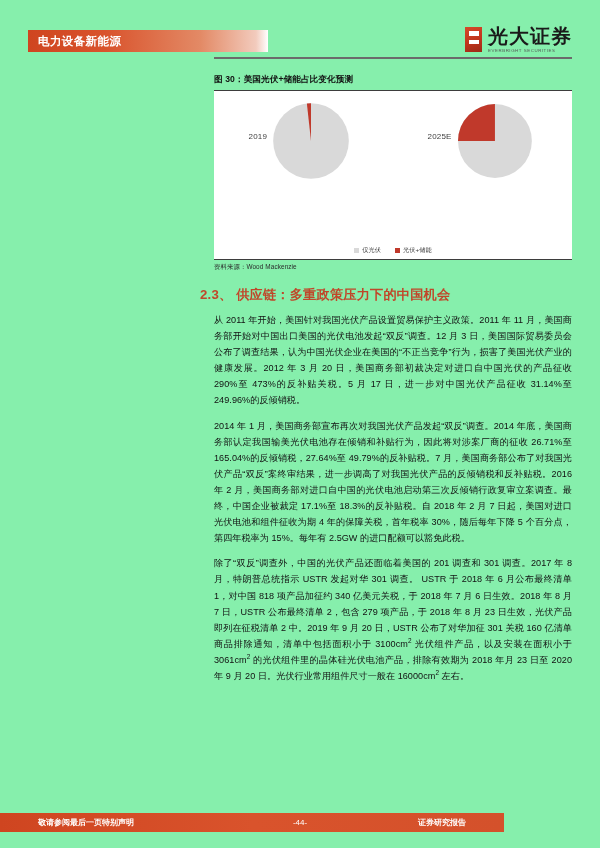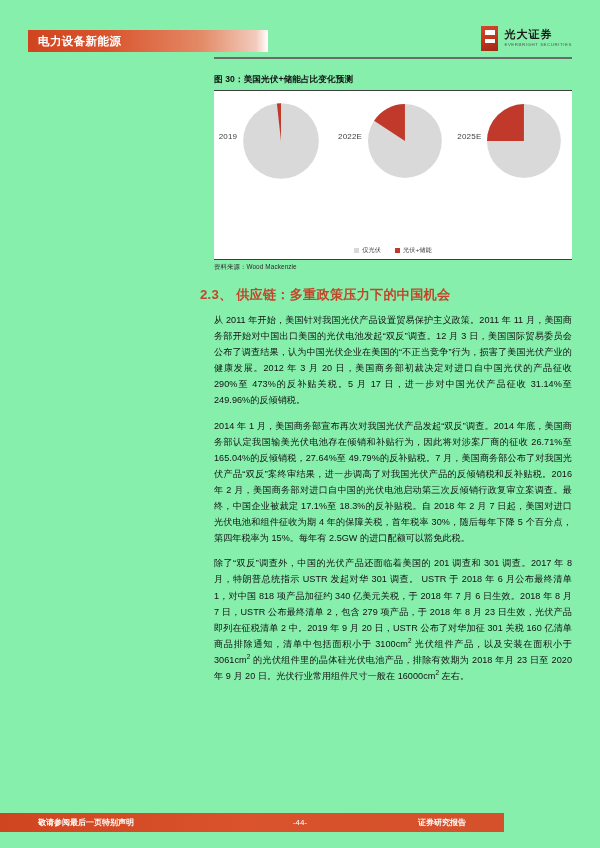--- a/index.html
+++ b/index.html
@@ -63,21 +63,21 @@
   }
   .logo-mark::after {
     content: "";
     position: absolute;
     left: 4px; top: 12.5px;
     width: 10px; height: 4.5px;
     background: #ffffff;
   }
   .logo-text { display: flex; flex-direction: column; line-height: 1; }
   .logo-cn {
-    font-size: 11px;
+    font-size: 20px;
     font-weight: bold;
     color: #1a1a1a;
     letter-spacing: 1px;
   }
   .logo-en {
     font-size: 4.4px;
     color: #555555;
     letter-spacing: 0.55px;
     margin-top: 3px;
   }
@@ -231,27 +231,20 @@
       <div class="pie-group">
 
         <div class="pie-cell">
           <div class="pie-label">2019</div>
           <svg class="pie-svg" width="88" height="88" viewBox="0 0 100 100">
             <circle cx="50" cy="50" r="43" fill="#d9d9d9"></circle>
             <path d="M 50 50 L 45.32 7.26 A 43 43 0 0 1 50 7 Z" fill="#c0392b"></path>
           </svg>
         </div>
 
-        <div class="pie-cell">
-          <div class="pie-label">2022E</div>
-          <svg class="pie-svg" width="88" height="88" viewBox="0 0 100 100">
-            <circle cx="50" cy="50" r="43" fill="#d9d9d9"></circle>
-            <path d="M 50 50 L 14.10 26.35 A 43 43 0 0 1 50 7 Z" fill="#c0392b"></path>
-          </svg>
-        </div>
 
         <div class="pie-cell">
           <div class="pie-label">2025E</div>
           <svg class="pie-svg" width="88" height="88" viewBox="0 0 100 100">
             <circle cx="50" cy="50" r="43" fill="#d9d9d9"></circle>
             <path d="M 50 50 L 7 50 A 43 43 0 0 1 50 7 Z" fill="#c0392b"></path>
           </svg>
         </div>
 
       </div>

